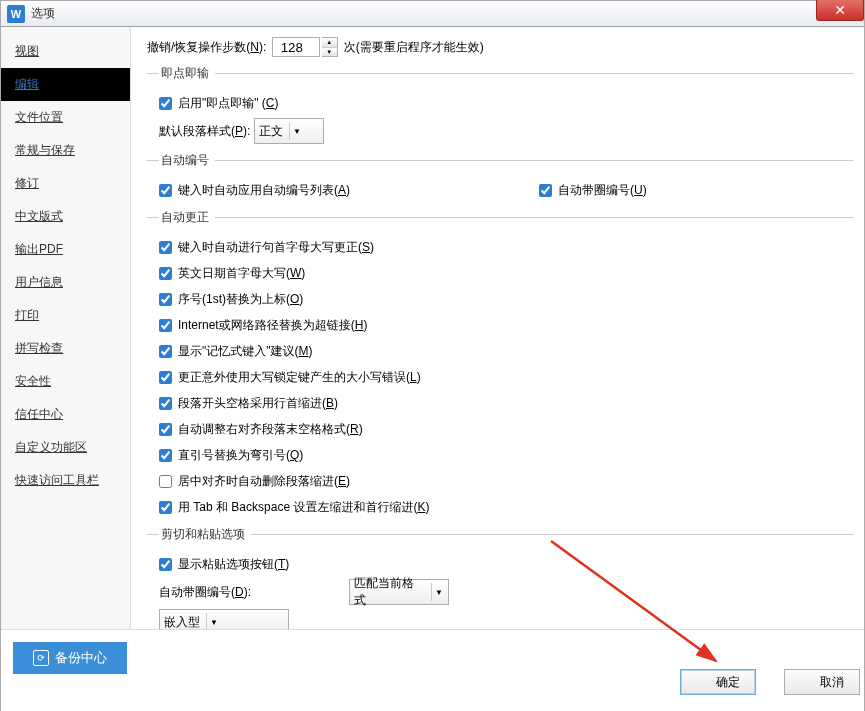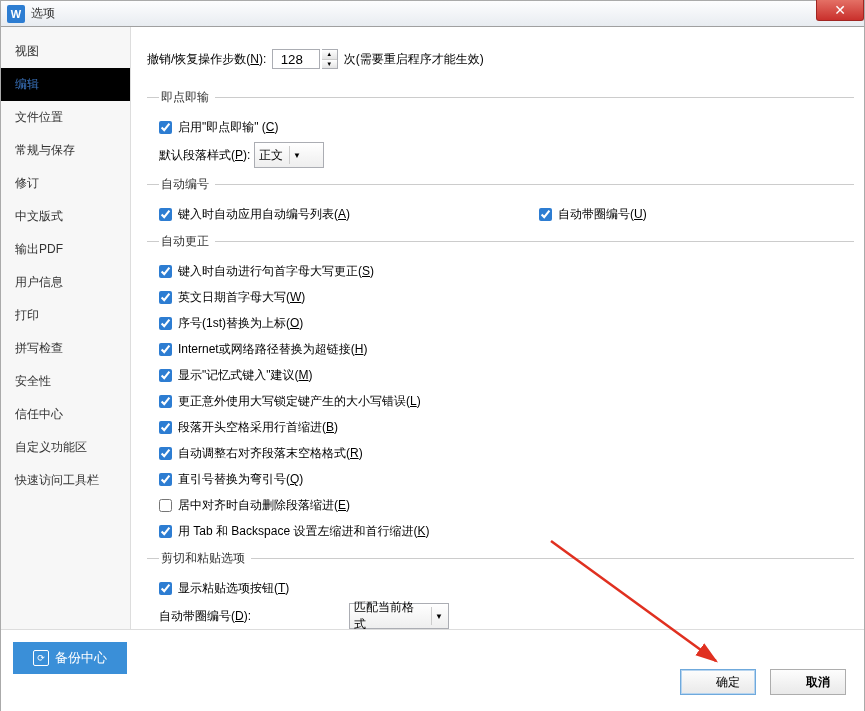--- a/index.html
+++ b/index.html
@@ -4,48 +4,48 @@
 <style>
 * { box-sizing: border-box; margin: 0; padding: 0; }
 body { font-family: "Microsoft YaHei", Tahoma, sans-serif; font-size: 12px; background: #f0f0f0; overflow: hidden; }
 .window { width: 865px; height: 711px; background: #fff; border: 1px solid #aaa; position: relative; }
 .titlebar { height: 26px; background: linear-gradient(#fdfdfe,#e8ecf1); border-bottom: 1px solid #a0a0a0; display: flex; align-items: center; position: relative; }
 .titlebar .icon-w { width: 18px; height: 18px; background: #2d7dd2; color: #fff; font-weight: bold; font-size: 11px; display: flex; align-items: center; justify-content: center; margin: 0 6px; border-radius: 2px; }
 .titlebar .title { color: #333; }
 .titlebar .close { position: absolute; right: 0; top: -2px; width: 48px; height: 22px; background: #d9534f; background: linear-gradient(#e57368,#c9302c); color: #fff; display: flex; align-items: center; justify-content: center; font-size: 14px; border: 1px solid #a02622; border-top: none; border-radius: 0 0 3px 3px; }
 .body { display: flex; height: 602px; }
 .sidebar { width: 130px; background: #f7f7f7; border-right: 1px solid #ddd; padding-top: 8px; }
-.sidebar .item { padding: 8px 14px; color: #333; cursor: pointer; }
+.sidebar .item { padding: 8px 14px; color: #333; cursor: pointer; text-decoration: underline; }
 .sidebar .item.active { background: #000000; color: #3a74bf; }
 .content { flex: 1; padding: 4px 10px 4px 16px; overflow-y: auto; position: relative; height: 100%; }
 .content::-webkit-scrollbar { width: 17px; }
 .content::-webkit-scrollbar-track { background: #f0f0f0; border-left: 1px solid #ddd; }
 .content::-webkit-scrollbar-thumb { background: #c1c1c1; border: 1px solid #a8a8a8; border-radius: 2px; }
 fieldset { border: none; border-top: 1px solid #ccc; margin: 0 0 4px 0; padding: 6px 0 0 12px; }
 fieldset > legend { padding: 0 6px 0 2px; color: #333; font-size: 12px; }
 .row { display: flex; align-items: center; margin: 4px 0; min-height: 22px; }
 .row label { display: flex; align-items: center; }
 input[type=checkbox] { width: 13px; height: 13px; margin-right: 6px; accent-color: #2d7dd2; }
 .undo-row { display: flex; align-items: center; margin: 2px 0 4px 0; }
-input[type=text].num { width: 48px; height: 20px; border: 1px solid #abadb3; padding: 0 8px; margin: 16px 2px; }
+input[type=text].num { width: 48px; height: 20px; border: 1px solid #abadb3; padding: 0 8px; margin: 4px 2px; }
 .spinner { width: 16px; height: 20px; border: 1px solid #abadb3; border-left: none; display: flex; flex-direction: column; margin-right: 6px; }
 .spinner div { flex: 1; display: flex; align-items: center; justify-content: center; font-size: 6px; background: linear-gradient(#fff,#e4e4e4); border-bottom: 1px solid #ccc; }
 .spinner div:last-child { border-bottom: none; }
 select, .combo { height: 22px; border: 1px solid #abadb3; background: linear-gradient(#fff,#eee); padding: 12px 4px; font-size: 12px; font-family: inherit; }
 .combo { display: inline-flex; align-items: center; padding-right: 2px; }
 .combo .arrow { width: 15px; height: 18px; border-left: 1px solid #ccc; margin-left: 6px; display: flex; align-items: center; justify-content: center; font-size: 8px; }
 .label-col { width: 190px; }
 .twocol { display: flex; }
 .twocol > div:first-child { width: 380px; }
 .footer { height: 82px; border-top: 1px solid #ddd; position: relative; background: #fff; }
 .backup-btn { position: absolute; left: 12px; top: 12px; width: 114px; height: 32px; background: #3a8fd8; color: #fff; display: flex; align-items: center; justify-content: center; gap: 6px; font-size: 13px; }
 .backup-btn .bicon { width: 16px; height: 16px; border: 1.5px solid #fff; border-radius: 2px; display: flex; align-items: center; justify-content: center; font-size: 9px; }
 .dlg-btn { position: absolute; bottom: 16px; width: 76px; height: 26px; border: 1px solid #adadad; background: linear-gradient(#fdfdfd,#e9e9e9); display: flex; align-items: center; justify-content: center; cursor: pointer; padding-left: 20px; }
 .dlg-btn.ok { right: 108px; border-color: #6fa9dc; box-shadow: 0 0 0 1px #b6d4ef inset; }
-.dlg-btn.cancel { right: 18px; font-weight: bold; }
+.dlg-btn.cancel { right: 4px; }
 .arrow-annot { position: absolute; pointer-events: none; }
 .underline { text-decoration: underline; }
 </style>
 </head>
 <body>
 
 <div class="window">
   <div class="titlebar">
     <div class="icon-w">W</div>
     <div class="title">选项</div>

